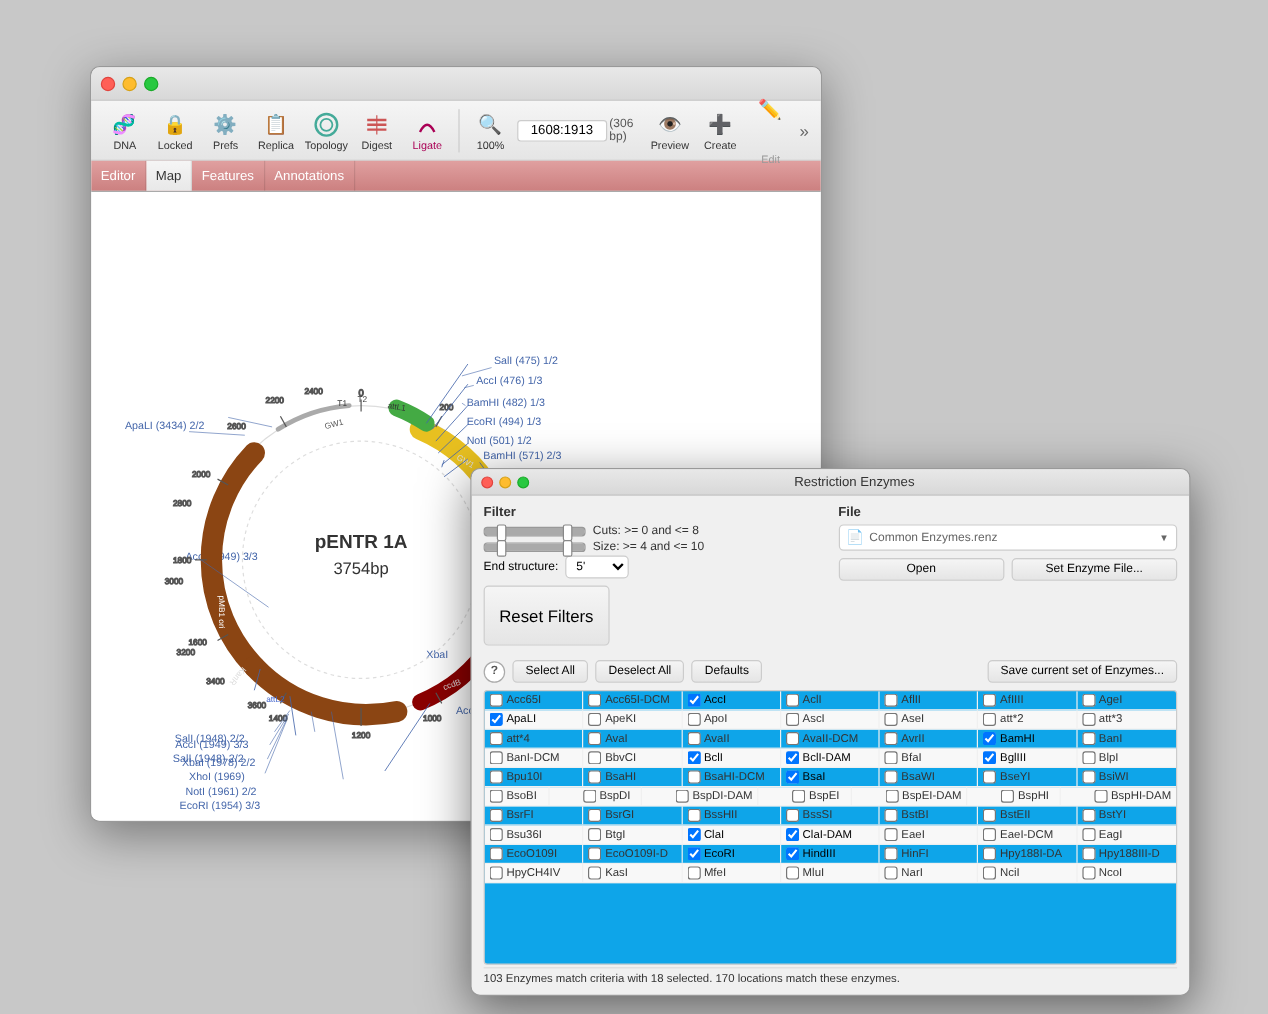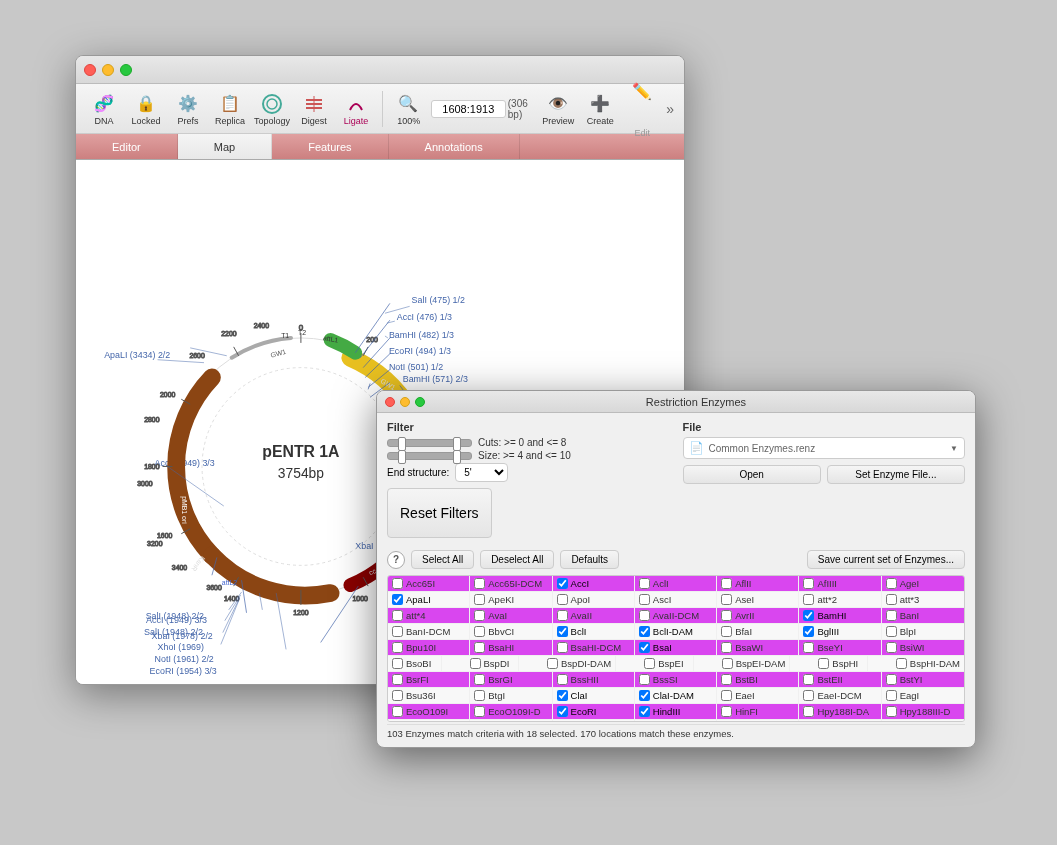--- a/index.html
+++ b/index.html
@@ -123,21 +123,21 @@
 
     
     .tabs {
       display: flex;
       background: linear-gradient(to bottom, #e0a0a0, #cc8080);
       border-bottom: 1px solid #aaa;
       height: 26px;
     }
 
     .tab {
-      padding: 4px 36px;
+      padding: 4px 8px;
       font-size: 11px;
       font-weight: 500;
       cursor: pointer;
       border-right: 1px solid rgba(0,0,0,0.1);
       display: flex;
       align-items: center;
       color: #fff;
     }
 
     .tab.active {
@@ -151,23 +151,23 @@
       flex: 1;
       position: relative;
       overflow: hidden;
       height: calc(100% - 104px);
     }
 
     
     .renz-window {
       position: absolute;
       top: 390px;
-      left: 376px;
+      left: 392px;
       width: 600px;
-      height: 358px;
+      height: 440px;
       background: #f0f0f0;
       border-radius: 8px;
       box-shadow: 0 10px 40px rgba(0,0,0,0.5);
       overflow: hidden;
       border: 1px solid #999;
     }
 
     .renz-titlebar {
       background: linear-gradient(to bottom, #e8e8e8, #d8d8d8);
       height: 22px;
@@ -342,21 +342,21 @@
       border-radius: 4px;
       padding: 3px 10px;
       font-size: 10px;
       cursor: pointer;
     }
 
     
     .enzyme-grid {
       flex: 1;
       overflow-y: auto;
-      background: #d946ef;
+      background: #0ea5e9;
       border: 1px solid #ccc;
       border-radius: 3px;
     }
 
     .enzyme-row {
       display: grid;
       grid-template-columns: repeat(6, 1fr);
       border-bottom: 1px solid #f0f0f0;
     }
 

